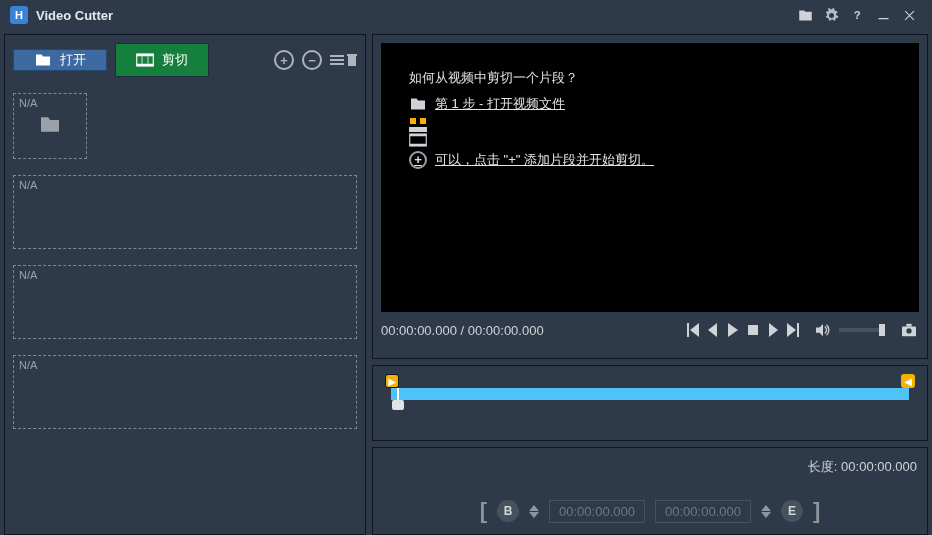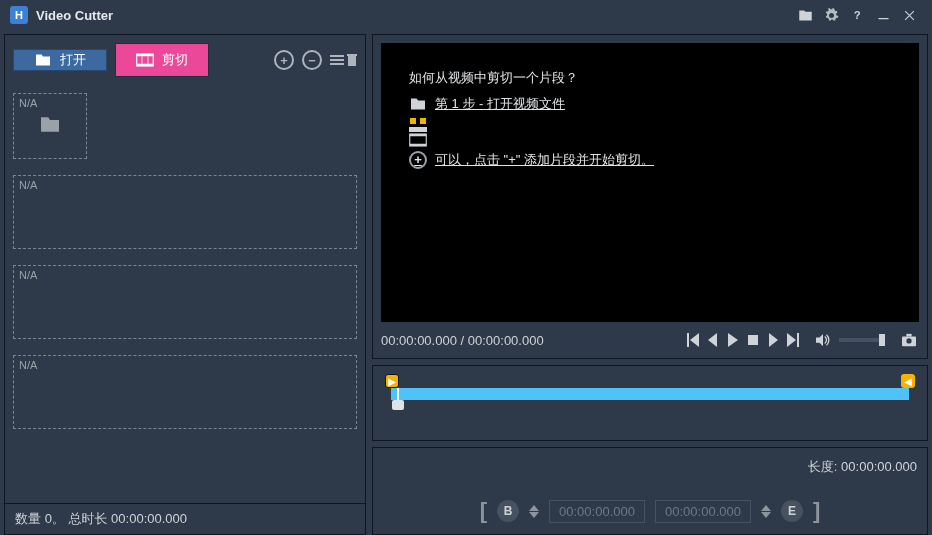--- a/index.html
+++ b/index.html
@@ -16,34 +16,34 @@
 .titlebar .title { font-weight:bold; color:#e6e9ec;}
 .titlebar .spacer { flex:1;}
 .titlebar .icon-btn { width:26px;height:26px;display:flex;align-items:center;justify-content:center;cursor:pointer;color:#cfd3d7;}
 .titlebar .icon-btn svg { width:15px; height:15px; }
 .titlebar .close-x svg { width:13px; height:13px; }
 
 .main { display:flex; height:calc(535px - 30px); padding:4px 4px 0 4px; gap:6px;}
 .left { width:362px; display:flex; flex-direction:column; border:1px solid #101621; background:#2e3a4a;}
 .left-toolbar { display:flex; align-items:center; gap:8px; padding:8px;}
 .btn-primary { display:flex; align-items:center; gap:8px; background:#3c6aa0; color:#fff; height:22px; padding:0 20px; border:1px solid #27486d; cursor:pointer;}
-.btn-secondary { display:flex; align-items:center; gap:8px; background:#ec4899; color:#fff; height:34px; padding:0 20px; border:1px solid #1f2e40; cursor:pointer;}
+.btn-secondary { display:flex; align-items:center; gap:8px; background:#15803d; color:#fff; height:34px; padding:0 20px; border:1px solid #1f2e40; cursor:pointer;}
 .left-toolbar .tb-spacer { flex:1;}
 .circle-btn { width:20px; height:20px; border-radius:50%; border:2px solid #aeb4bb; color:#aeb4bb; display:flex;align-items:center;justify-content:center;font-weight:bold;font-size:13px;cursor:pointer;}
 .list-icons { display:flex; align-items:center; gap:3px; color:#aeb4bb; cursor:pointer; font-size:14px;}
 .clips { flex:1; overflow:hidden; padding:0 8px 8px 8px;}
 .clip-row { padding:8px 0;}
 .clip-slot { width:74px; height:66px; border:1px dashed #7e868f; position:relative;}
 .clip-slot .na { position:absolute; top:3px; left:5px; font-size:11px; color:#9aa1a8;}
 .clip-slot .center-icon { position:absolute; top:50%; left:50%; transform:translate(-50%,-50%); color:#9aa1a8;}
 .clip-row.full .clip-slot { width:100%; height:74px;}
 .left-footer { border-top:1px solid #101621; padding:6px 10px; font-size:13px; color:#cfd3d7;}
 
 .right { flex:1; display:flex; flex-direction:column; gap:6px;}
-.player { border:1px solid #101621; height:340px; display:flex; flex-direction:column; padding:8px 8px 8px 8px;}
+.player { border:1px solid #101621; height:340px; display:flex; flex-direction:column; padding:8px 8px 18px 8px;}
 .video-area { flex:1; background:#000; padding:22px 28px; color:#e2e5e8; font-size:13px; line-height:2.0;}
 .step-row { display:flex; align-items:center; gap:8px;text-decoration:underline;}
 .controls { display:flex; align-items:center; gap:0; margin-top:8px; color:#cfd3d7;}
 .controls .time { flex:1; font-size:13px;}
 .controls .ctrl-btn { width:20px; height:20px; display:flex; align-items:center; justify-content:center; cursor:pointer; color:#cfd3d7;}
 .controls .ctrl-btn svg { width:14px; height:14px; }
 .vol-bar { width:46px; height:4px; background:#47525f; position:relative; margin:0 6px;}
 .vol-bar .thumb { position:absolute; right:0; top:-4px; width:6px; height:12px; background:#cfd3d7;}
 
 .timeline-panel { border:1px solid #101621; padding:8px 10px 10px 10px;}
@@ -153,26 +153,20 @@
       <div class="clip-row full">
         <div class="clip-slot">
             <span class="na">N/A</span>
           </div>
       </div>
       <div class="clip-row full">
         <div class="clip-slot">
             <span class="na">N/A</span>
           </div>
       </div>
-    </div>
-    <div class="left-footer">
-      <span>数量</span>
-      <span>0</span><span>。</span>
-      <span>总时长</span>
-      <span>00:00:00.000</span>
     </div>
   </div>
 
   <div class="right">
 
     <div class="player">
       <div class="video-area">
         <div>如何从视频中剪切一个片段？</div>
         <div class="step-row">
           <svg width="18" height="14" viewBox="0 0 24 20">

